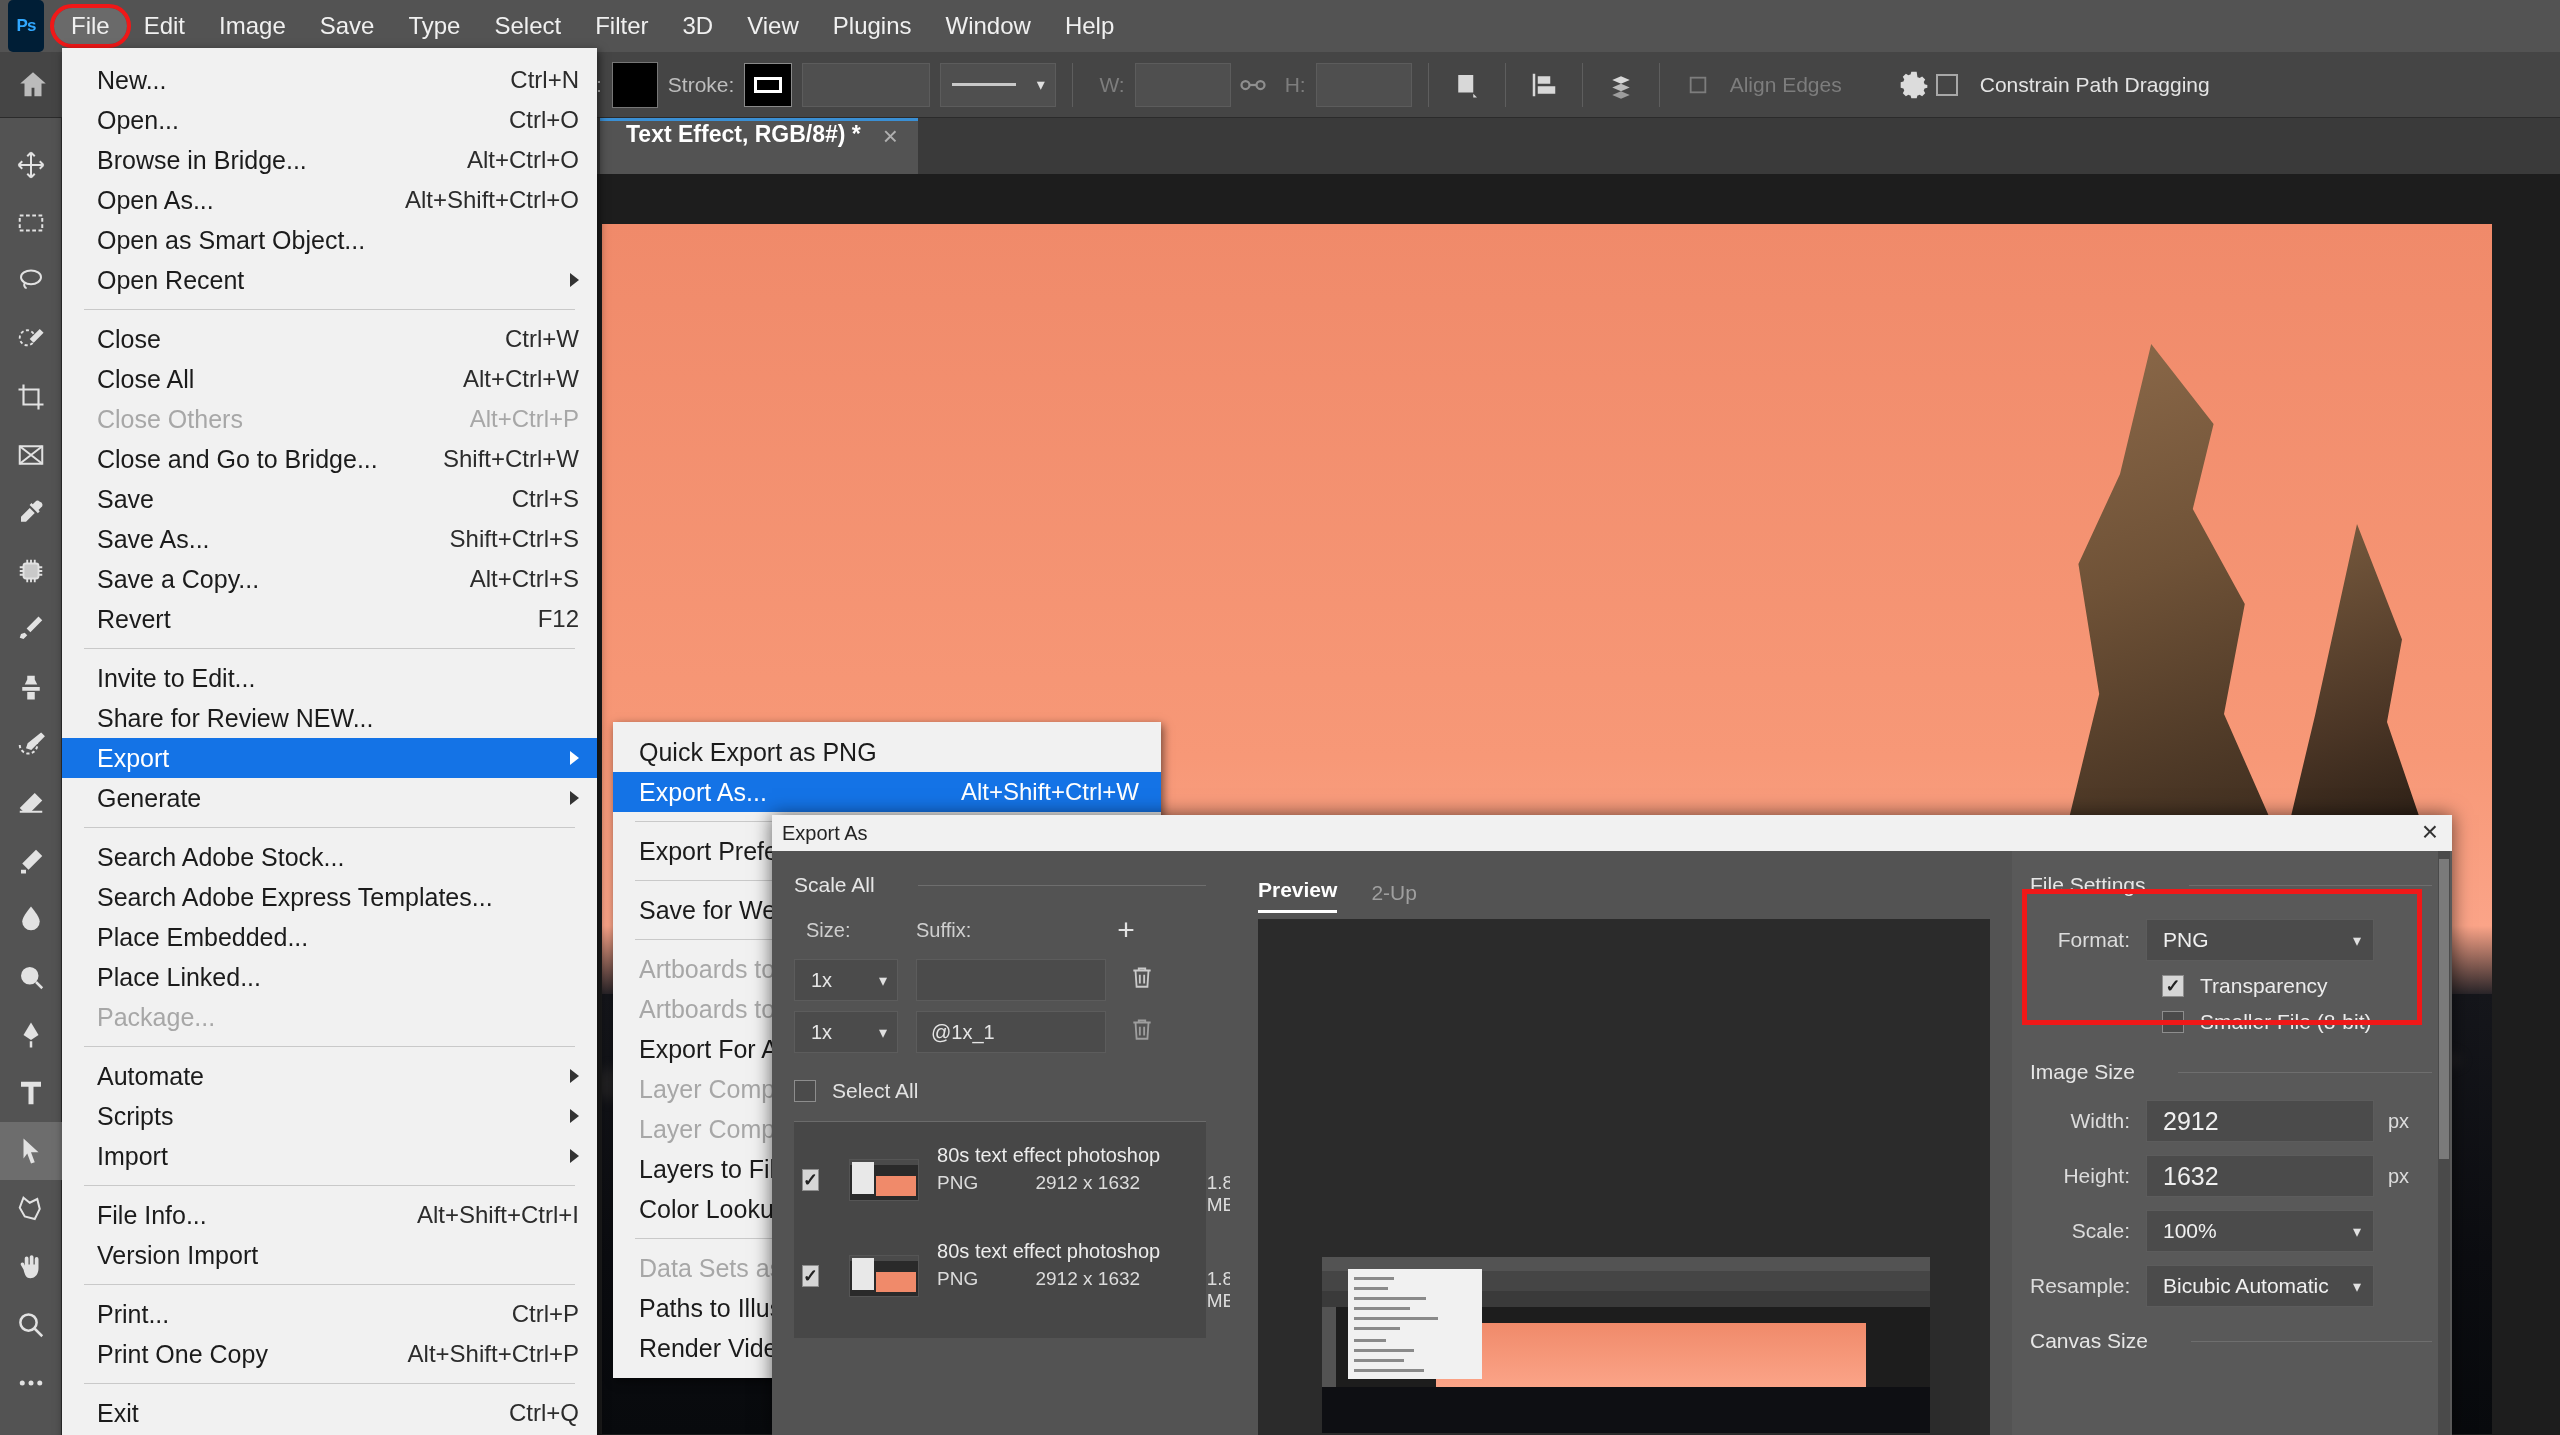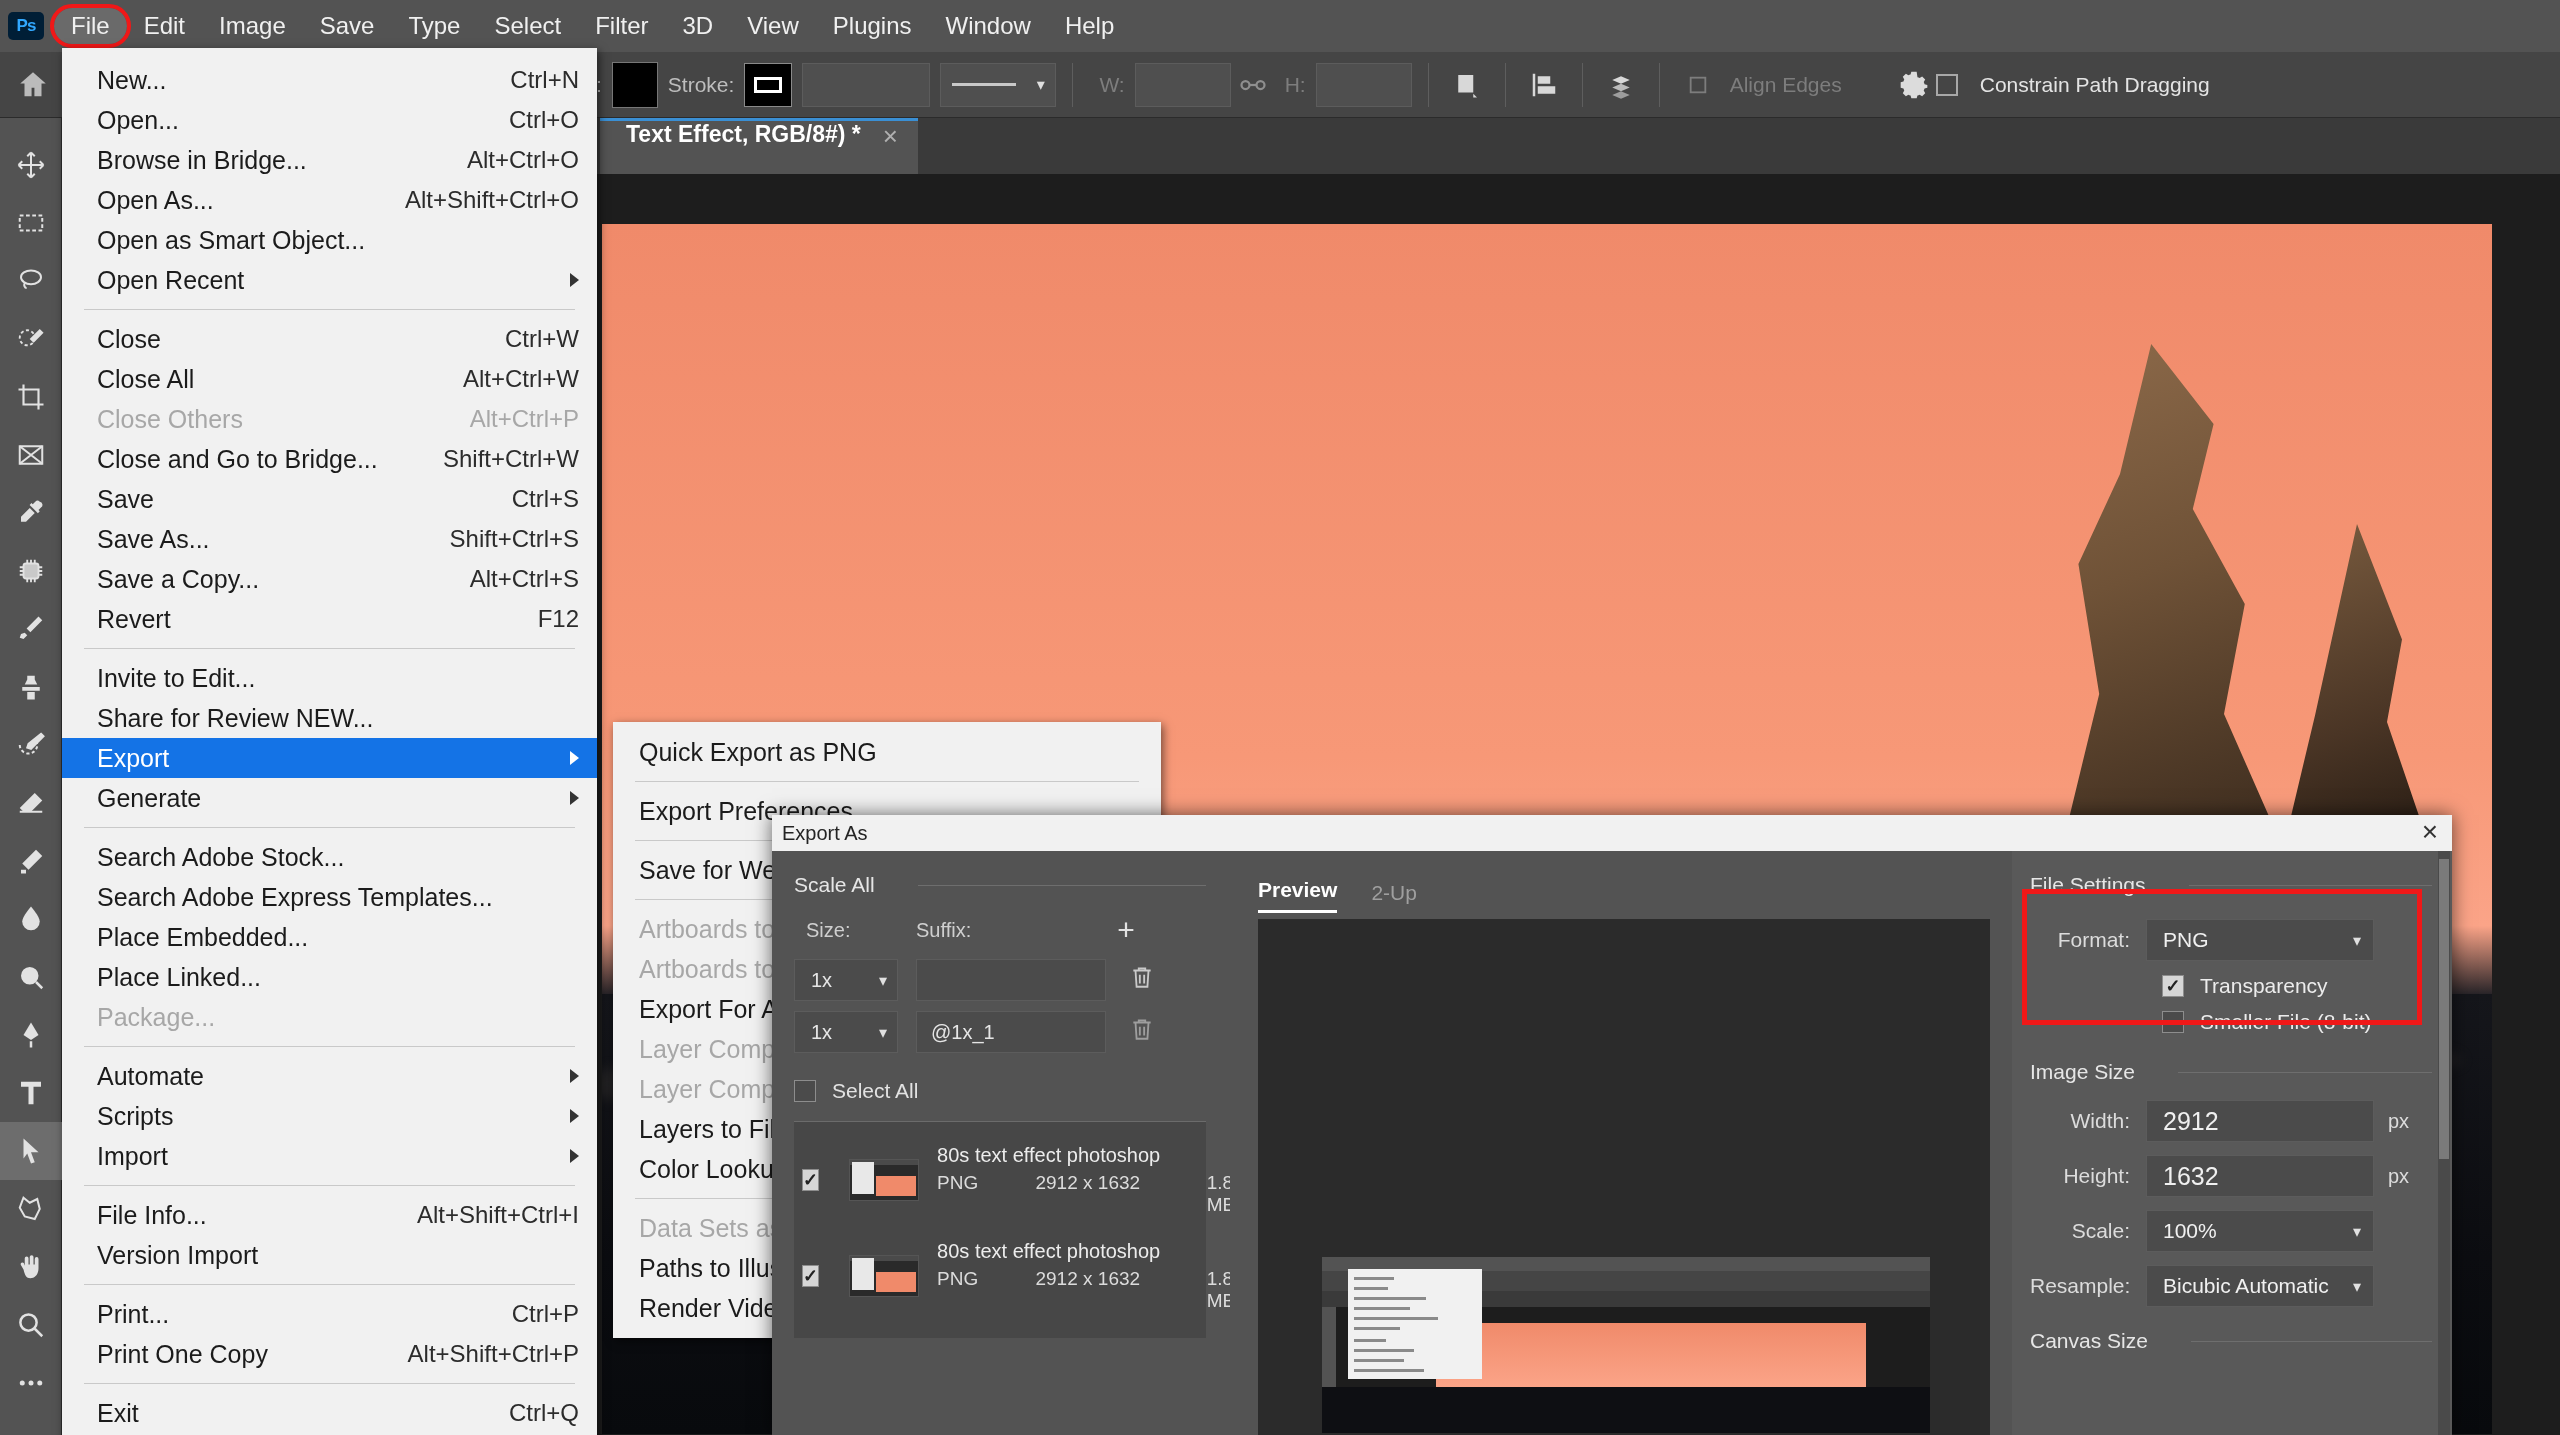--- a/index.html
+++ b/index.html
@@ -10,21 +10,21 @@
     overflow: hidden;
   }
   #app { position: relative; width: 2560px; height: 1435px; background: #1d1d1d; }
 
   
   .menubar {
     position: absolute; left: 0; top: 0; width: 2560px; height: 52px;
     background: #535353; display: flex; align-items: center; z-index: 40;
   }
   .ps-logo {
-    width: 36px; height: 28px; margin-left: 8px; margin-right: 10px;
+    width: 36px; height: 52px; margin-left: 8px; margin-right: 10px;
     background: #001e36; border-radius: 5px; color: #31a8ff;
     font-size: 17px; font-weight: bold; display: flex;
     align-items: center; justify-content: center; letter-spacing: -1px;
   }
   .menu-item {
     color: #f0f0f0; font-size: 24px; padding: 6px 17px; white-space: nowrap;
     line-height: 1;
   }
   .menu-item.active-outline {
     outline: 4px solid #f01818; background: #6a6a6a;
@@ -639,20 +639,24 @@
       <div class="msep"></div>
       <div class="mi">
         <span class="lab">Exit</span>
         <span class="sc">Ctrl+Q</span>
       </div>
     </div>
 
   <div class="submenu" id="export-submenu">
       <div class="mi">
         <span class="lab">Quick Export as PNG</span>
+      </div>
+      <div class="mi hl">
+        <span class="lab">Export As...</span>
+        <span class="sc">Alt+Shift+Ctrl+W</span>
       </div>
       <div class="msep"></div>
       <div class="mi">
         <span class="lab">Export Preferences...</span>
       </div>
       <div class="msep"></div>
       <div class="mi">
         <span class="lab">Save for Web (Legacy)...</span>
       </div>
       <div class="msep"></div>

